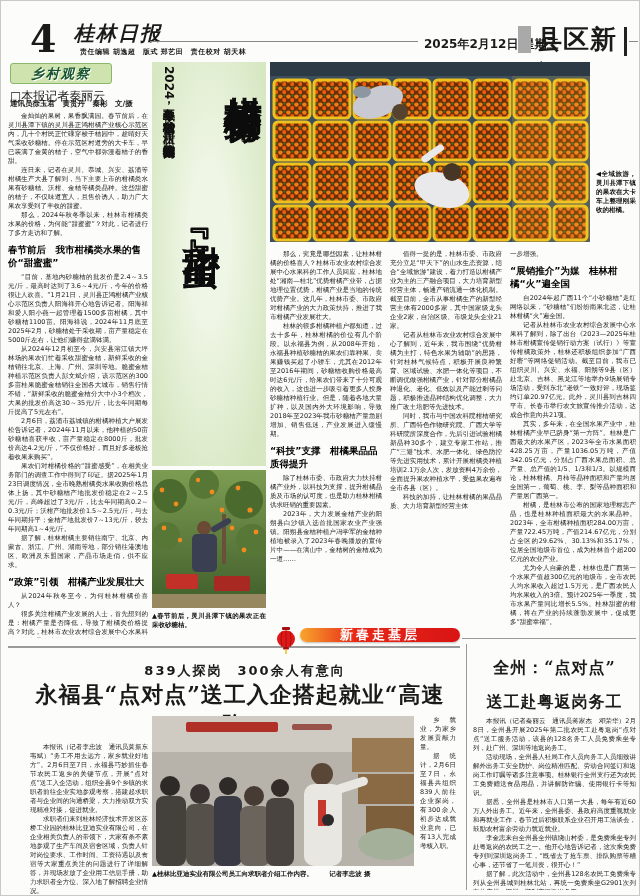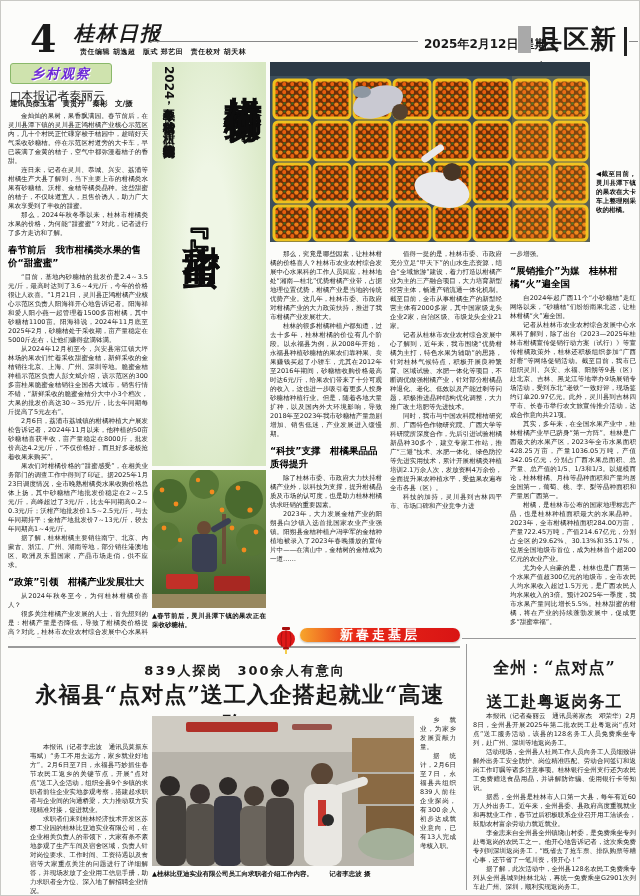--- a/index.html
+++ b/index.html
@@ -21,21 +21,21 @@
   .hdr-rule-right{position:absolute;left:629px;top:41px;width:9px;height:1px;background:#888;}
   
   .bodytext{font-size:6.5px;line-height:9px;text-align:justify;color:#222;}
   .bodytext p{margin:0;text-indent:2em;}
   .col{position:absolute;overflow:hidden;}
   .subhead{font-size:9.5px;font-weight:bold;line-height:13px;margin:5px 0 4px 0;color:#000;}
   .caption{font-size:6.5px;line-height:9px;font-weight:bold;color:#111;text-align:justify;}
   
   .logo-box{position:absolute;left:10px;top:63px;width:100px;height:19px;background:#cfe3ae;
             border:1px solid #8ab86a;border-radius:3px;display:flex;align-items:center;justify-content:center;}
-  .logo-box span{color:#6d28d9;font-weight:900;font-style:italic;font-size:13px;letter-spacing:2px;
+  .logo-box span{color:#14532d;font-weight:900;font-style:italic;font-size:13px;letter-spacing:2px;
                  text-shadow:1px 1px 0 #ffffff;}
   .reporter{position:absolute;left:10px;top:88px;width:138px;font-size:12px;font-weight:normal;}
   .correspondents{position:absolute;left:10px;top:99px;width:138px;font-size:7.5px;font-weight:bold;
                   border-bottom:1px solid #444;padding-bottom:20px;}
   
   .vpanel{position:absolute;left:152px;top:62px;width:114px;height:404px;
           background:radial-gradient(ellipse at 50% 45%,#eff6e5 25%,#d7e7c2 85%);
           writing-mode:vertical-rl;padding:4px 2px;box-sizing:border-box;}
   .vtitle{display:block;font-family:"DejaVu Serif",serif;font-weight:900;font-size:38px;
           line-height:42px;letter-spacing:2px;color:#0c0c0c;}
@@ -55,21 +55,21 @@
   .lantern{position:absolute;left:274px;top:626px;}
   
   .kicker{position:absolute;left:30px;top:662px;width:430px;text-align:center;
           font-size:13px;font-weight:700;letter-spacing:2px;}
   .bheadline{position:absolute;left:18px;top:680px;width:444px;text-align:center;
           font-size:22px;font-weight:900;font-family:"DejaVu Serif",serif;letter-spacing:1px;}
   .qz-box{position:absolute;left:466px;top:644px;width:170px;height:246px;
           border-left:1px solid #999;padding-left:6px;box-sizing:border-box;overflow:hidden;}
   .qz-h{font-size:16px;font-weight:900;font-family:"DejaVu Serif",serif;text-align:center;
         line-height:20px;letter-spacing:1px;margin:14px 0 0 0;}
-  .qz-body{height:180px;overflow:hidden;}
+  .qz-body{margin-top:5px;height:180px;overflow:hidden;}
 </style>
 </head>
 <body>
 
 <div class="page">
 
   <div class="pagenum">4</div>
   <div class="masthead">桂林日报</div>
   <div class="editors">责任编辑 胡逸超　版式 郑艺田　责任校对 胡天林</div>
   <div class="hdr-rule-left"></div>
@@ -169,39 +169,39 @@
         <ellipse cx="92" cy="30" rx="9" ry="6" fill="#8d97a2"></ellipse>
       </g>
 
       <g>
         <ellipse cx="172" cy="128" rx="28" ry="17" fill="#e9e9ec" transform="rotate(15 172 128)"></ellipse>
         <circle cx="182" cy="110" r="9" fill="#473526"></circle>
         <rect x="150" y="96" width="26" height="7" rx="3.5" fill="#e9e9ec" transform="rotate(-35 150 96)"></rect>
       </g>
     </svg>
   </div>
-  <div class="col caption" style="left:596px;top:170px;width:40px;height:72px;">◀截至目前，灵川县潭下镇的果农在大卡车上整理刚采收的柑橘。</div>
+  <div class="col caption" style="left:596px;top:170px;width:40px;height:72px;">◀全域旅游，灵川县潭下镇的果农在大卡车上整理刚采收的柑橘。</div>
 
   <div class="col" style="left:270px;top:250px;width:112px;height:384px;">
     <div class="bodytext">
         <p>那么，究竟是哪些因素，让桂林柑橘的价格喜人？桂林市农业农村综合发展中心水果科的工作人员回应，桂林地处“湘南—桂北”优势柑橘产业带，占据地理位置优势，柑橘产业是当地的传统优势产业。这几年，桂林市委、市政府对柑橘产业的大力政策扶持，推进了我市柑橘产业发展壮大。</p>
         <p>桂林的很多柑橘种植户都知道，过去十多年，桂林柑橘的价位有几个阶段。以永福县为例，从2008年开始，永福县种植砂糖桔的果农们靠种果、卖果赚钱买起了小轿车，尤其在2012年至2016年期间，砂糖桔收购价格最高时达6元/斤，给果农们带来了十分可观的收入，这也进一步吸引着更多人投身砂糖桔种植行业。但是，随着各地大量扩种，以及国内外大环境影响，导致2018年至2023年我市砂糖桔产量急剧增加、销售低迷，产业发展进入缓慢期。</p>
       </div>
     <h3 class="subhead">“科技”支撑　柑橘果品品质得提升</h3>
     <div class="bodytext">
         <p>除了桂林市委、市政府大力扶持柑橘产业外，以科技为支撑，提升柑橘品质及市场的认可度，也是助力桂林柑橘供求旺销的重要因素。</p>
         <p>2023年，大力发展金桔产业的阳朔县白沙镇入选首批国家农业产业强镇。阳朔县金桔种植户冯学军的金桔种植地被录入了2023年春晚播放的宣传片中——在漓山中，金桔树的金桔成为一道……</p>
       </div>
   </div>
   <div class="col" style="left:390px;top:250px;width:112px;height:384px;">
     <div class="bodytext">
         <p>值得一提的是，桂林市委、市政府充分立足“甲天下”的山水生态资源，结合“全域旅游”建设，着力打造以柑橘产业为主的三产融合项目，大力培育新型经营主体，畅通产销流通一体化机制。截至目前，全市从事柑橘生产的新型经营主体有2000多家，其中国家级龙头企业2家，自治区级、市级龙头企业21家。</p>
         <p>记者从桂林市农业农村综合发展中心了解到，近年来，我市围绕“优势柑橘为主打，特色水果为辅助”的思路，针对桂林气候特点，积极开展良种繁育、区域试验、水肥一体化等项目，不断调优做强柑橘产业，针对部分柑橘品种退化、老化、低效以及产能过剩等问题，积极推进品种结构优化调整，大力推广改土培肥等先进技术。</p>
         <p>同时，我市与中国农科院柑桔研究所、广西特色作物研究院、广西大学等科研院所深度合作，先后引进试验柑橘新品种30多个，建立专家工作站，推广“三避”技术、水肥一体化、绿色防控等先进实用技术，累计开展柑橘类种植培训2.1万余人次，发放资料4万余份，全面提升果农种植水平，受益果农遍布全市各县（区）。</p>
-        <p>科技的加持，灵川县到吉林四平市、市场口碑和产业竞争力进</p>
+        <p>科技的加持，让桂林柑橘的果品品质、大力培育新型经营主体</p>
       </div>
   </div>
   <div class="col" style="left:510px;top:250px;width:126px;height:384px;">
     <div class="bodytext" style="text-indent:0;">一步增强。</div>
     <h3 class="subhead">“展销推介”为媒　桂林柑橘“火”遍全国</h3>
     <div class="bodytext">
         <p>自2024年起广西11个“小砂糖桔”走红网络以来，“砂糖桔”们纷纷南果北运，让桂林柑橘“火”遍全国。</p>
         <p>记者从桂林市农业农村综合发展中心水果科了解到，除了出台《2023—2025年桂林市柑橘宣传促销行动方案（试行）》等宣传柑橘政策外，桂林还积极组织参加“广西好嘢”等网络促销活动。截至目前，我市已组织灵川、兴安、永福、阳朔等9县（区）赴北京、吉林、黑龙江等地举办9场展销专场活动，受到东北“老铁”一致好评，现场签约订单20.97亿元。此外，灵川县到吉林四平市、长春市举行农文旅宣传推介活动，达成合作意向共21项。</p>
         <p>其实，多年来，在全国水果产业中，桂林柑橘产业早已跻身“第一方阵”。桂林是广西最大的水果产区，2023年全市水果面积428.25万亩，产量1036.05万吨，产值342.05亿元，分别占广西水果总面积、总产量、总产值的1/5、1/3和1/3。以规模而论，桂林柑橘、月柿等品种面积和产量均居全国第一，葡萄、桃、李、梨等品种面积和产量居广西第一。</p>
         <p>柑橘，是桂林市公布的国家地理标志产品，也是桂林种植面积最大的水果品种。2023年，全市柑橘种植面积284.00万亩，产量722.45万吨，产值214.67亿元，分别占全区的29.62%、30.13%和35.17%，位居全国地级市首位，成为桂林首个超200亿元的农业产业。</p>

